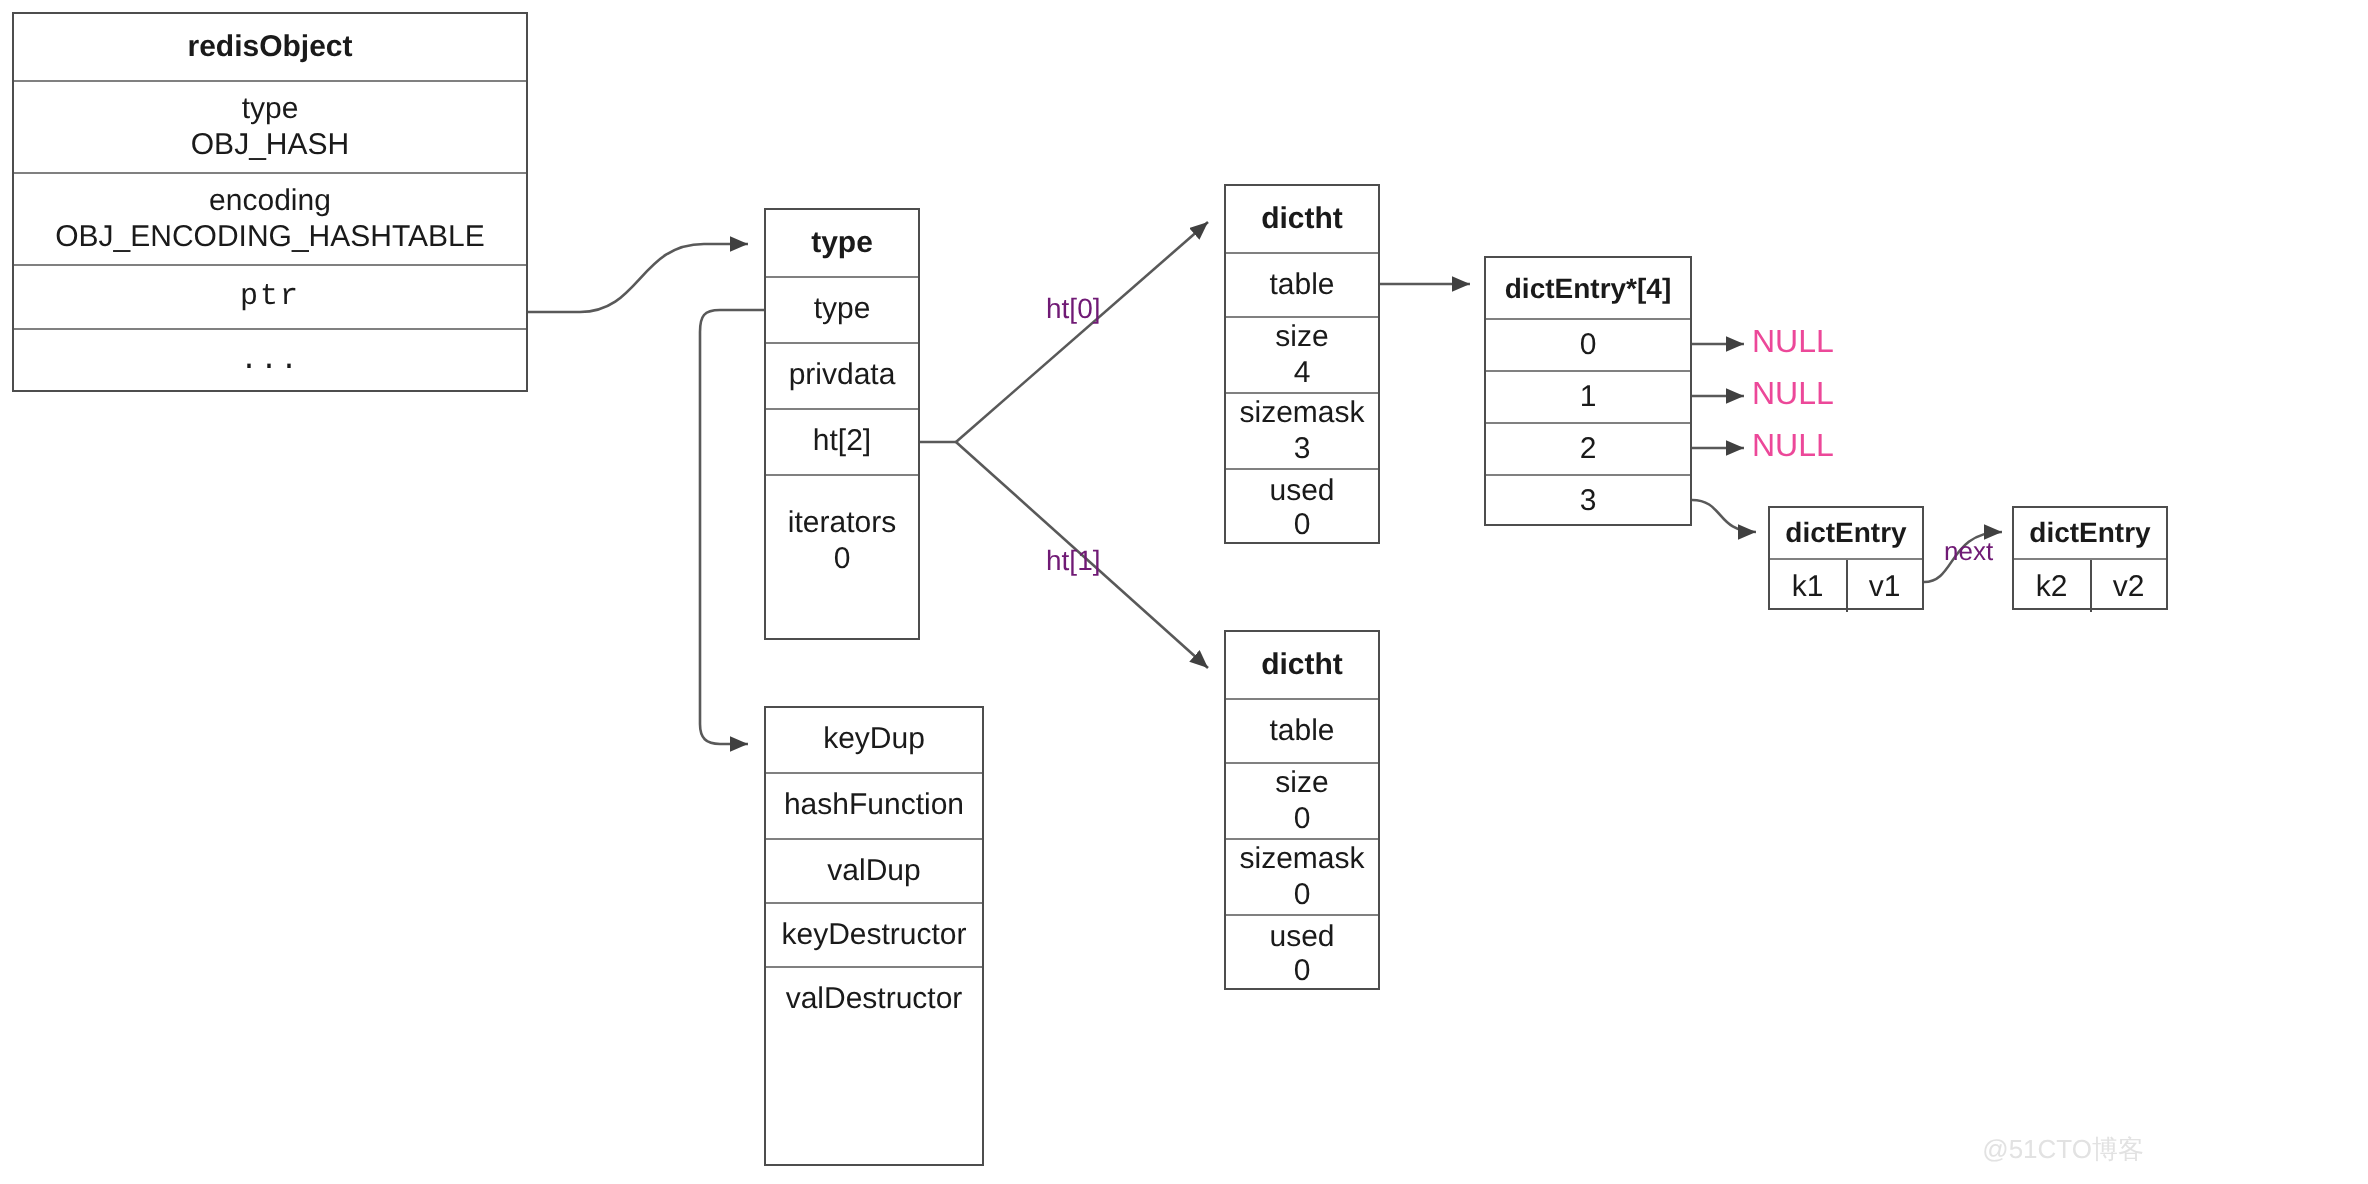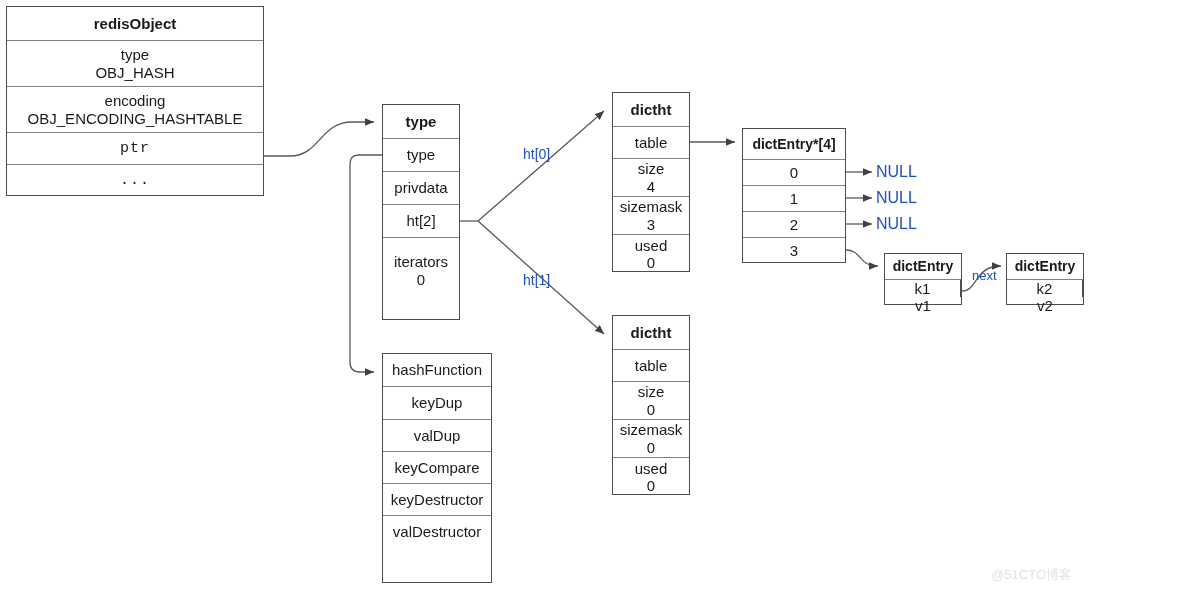--- a/index.html
+++ b/index.html
@@ -49,44 +49,44 @@
   }
   .row.mono {
     font-family: "Liberation Mono", monospace;
     font-size: 15px;
     letter-spacing: 1px;
     text-align: center;
   }
   .row .sub { display: block; }
   .splitrow {
     display: flex;
-    flex-direction: column;
+    flex-direction: row;
     align-items: stretch;
     border-bottom: none;
   }
   .splitrow .cell {
     flex: 1 1 50%;
     display: flex;
     align-items: center;
     justify-content: center;
     font-size: 15px;
     color: #1a1a1a;
   }
   .splitrow .cell.left { border-right: 1px solid #4d4d4d; }
   .label {
     position: absolute;
     font-size: 14px;
-    color: #1d4ed8;
+    color: #701a75;
     white-space: nowrap;
     z-index: 3;
   }
   .nulltext {
     position: absolute;
     font-size: 16px;
-    color: #1d4ed8;
+    color: #ec4899;
     white-space: nowrap;
     z-index: 3;
   }
   .watermark {
     position: absolute;
     right: 12px;
     bottom: 8px;
     font-size: 13px;
     color: #e2e2e2;
     z-index: 4;
@@ -147,24 +147,23 @@
     <div class="row" style="height:33px;">type</div>
     <div class="row" style="height:33px;">privdata</div>
     <div class="row" style="height:33px;">ht[2]</div>
     <div class="row" style="height:41px;margin-top:12px;">
       <span class="sub">iterators</span>
       <span class="sub">0</span>
     </div>
   </div>
 
   <div class="box" style="left:382px; top:353px; width:110px; height:230px;">
+    <div class="row" style="height:33px;">keyDup</div>
     <div class="row" style="height:33px;">hashFunction</div>
-    <div class="row" style="height:33px;">keyDup</div>
     <div class="row" style="height:32px;">valDup</div>
-    <div class="row" style="height:32px;">keyCompare</div>
     <div class="row" style="height:32px;">keyDestructor</div>
     <div class="row" style="height:32px;">valDestructor</div>
   </div>
 
   <div class="box" style="left:612px; top:92px; width:78px; height:180px;">
     <div class="row header" style="height:34px;">dictht</div>
     <div class="row" style="height:32px;">table</div>
     <div class="row" style="height:38px;">
       <span class="sub">size</span>
       <span class="sub">4</span>

